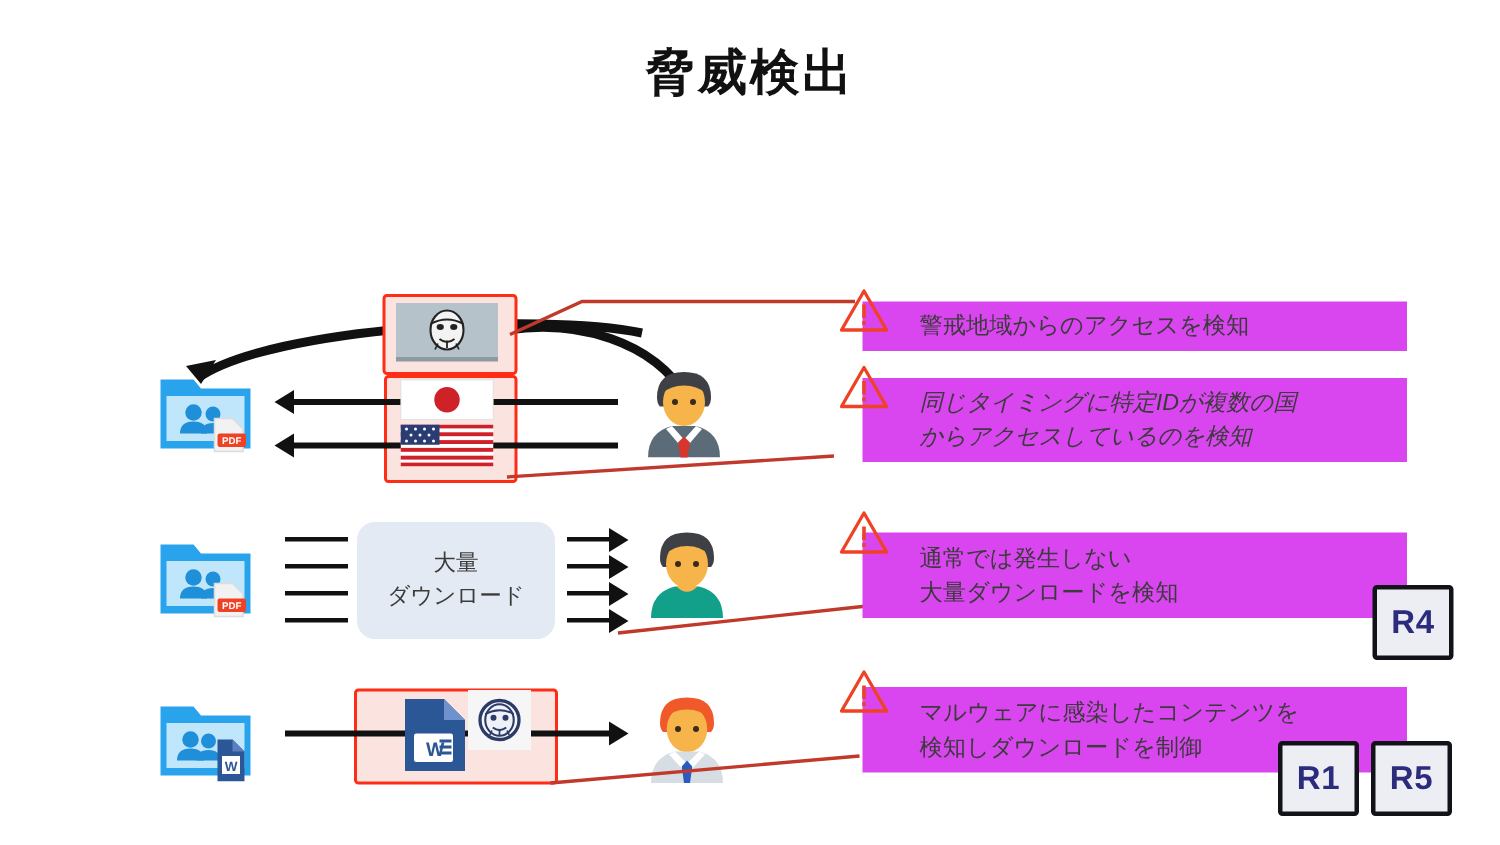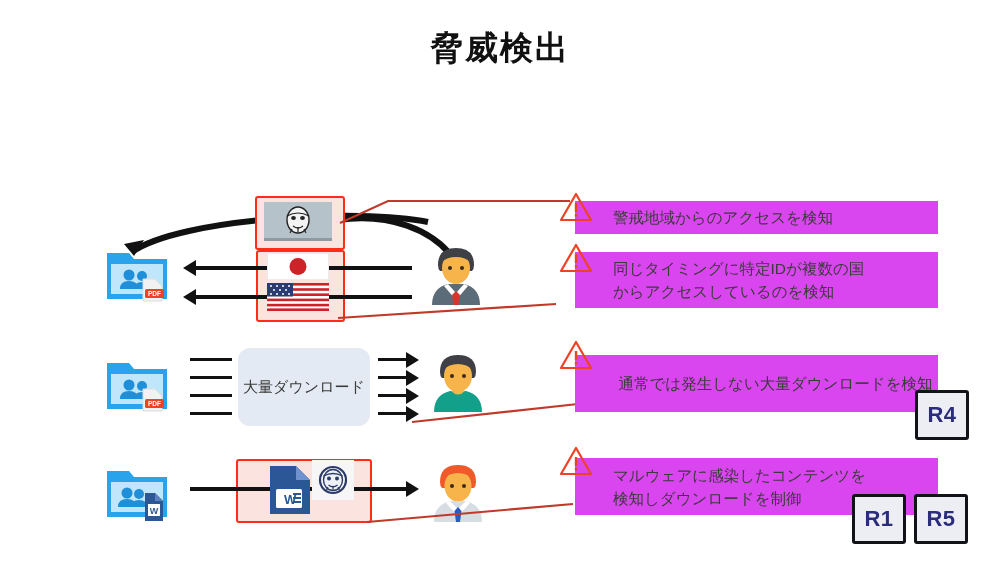--- a/index.html
+++ b/index.html
@@ -44,21 +44,21 @@
     display:flex;align-items:center;justify-content:center;
     color:#2b2c7c;font-size:22px;font-weight:700;letter-spacing:0.5px;
   }
 
   
   .hlbox{position:absolute;border:2px solid #ff2d16;background:#fbe4e0;border-radius:3px;}
 
   
   .dlbox{
     position:absolute;background:#e3eaf3;border-radius:12px;
-    display:flex;flex-direction:row;align-items:center;justify-content:center;
+    display:flex;flex-direction:column;align-items:center;justify-content:center;
     color:#3b3b3b;font-size:15px;line-height:22px;
   }
 
   
   .bline{position:absolute;background:#111111;height:4px;}
   .tline{position:absolute;background:#111111;height:3px;}
   .arrowL{position:absolute;width:0;height:0;
     border-top:8px solid transparent;border-bottom:8px solid transparent;
     border-right:13px solid #111111;}
   .arrowR{position:absolute;width:0;height:0;
@@ -305,33 +305,33 @@
     <span>警戒地域からのアクセスを検知</span>
   </div>
   <div class="warn" style="left:559px;top:192px;">
     <svg viewBox="0 0 34 30" width="34" height="30">
       <path d="M17 2 L32 28 H2 Z" fill="none" stroke="#ef4123" stroke-width="2.2" stroke-linejoin="round"></path>
       <rect x="15.8" y="11" width="2.4" height="9" fill="#ef4123"></rect>
       <rect x="15.8" y="22" width="2.4" height="2.6" fill="#ef4123"></rect>
     </svg>
   </div>
 
-  <div class="note" style="left:575px;top:252px;width:363px;height:56px;flex-direction:column;align-items:flex-start;justify-content:center;">
+  <div class="note" style="left:575px;top:252px;width:363px;height:56px;flex-direction:column;align-items:flex-start;justify-content:center;font-style:italic;">
     <span>同じタイミングに特定IDが複数の国</span>
     <span>からアクセスしているのを検知</span>
   </div>
   <div class="warn" style="left:559px;top:243px;">
     <svg viewBox="0 0 34 30" width="34" height="30">
       <path d="M17 2 L32 28 H2 Z" fill="none" stroke="#ef4123" stroke-width="2.2" stroke-linejoin="round"></path>
       <rect x="15.8" y="11" width="2.4" height="9" fill="#ef4123"></rect>
       <rect x="15.8" y="22" width="2.4" height="2.6" fill="#ef4123"></rect>
     </svg>
   </div>
 
-  <div class="note" style="left:575px;top:355px;width:363px;height:57px;flex-direction:row;align-items:center;justify-content:center;">
+  <div class="note" style="left:575px;top:355px;width:363px;height:57px;flex-direction:column;align-items:flex-start;justify-content:center;">
     <span>通常では発生しない</span>
     <span>大量ダウンロードを検知</span>
   </div>
   <div class="warn" style="left:559px;top:340px;">
     <svg viewBox="0 0 34 30" width="34" height="30">
       <path d="M17 2 L32 28 H2 Z" fill="none" stroke="#ef4123" stroke-width="2.2" stroke-linejoin="round"></path>
       <rect x="15.8" y="11" width="2.4" height="9" fill="#ef4123"></rect>
       <rect x="15.8" y="22" width="2.4" height="2.6" fill="#ef4123"></rect>
     </svg>
   </div>

